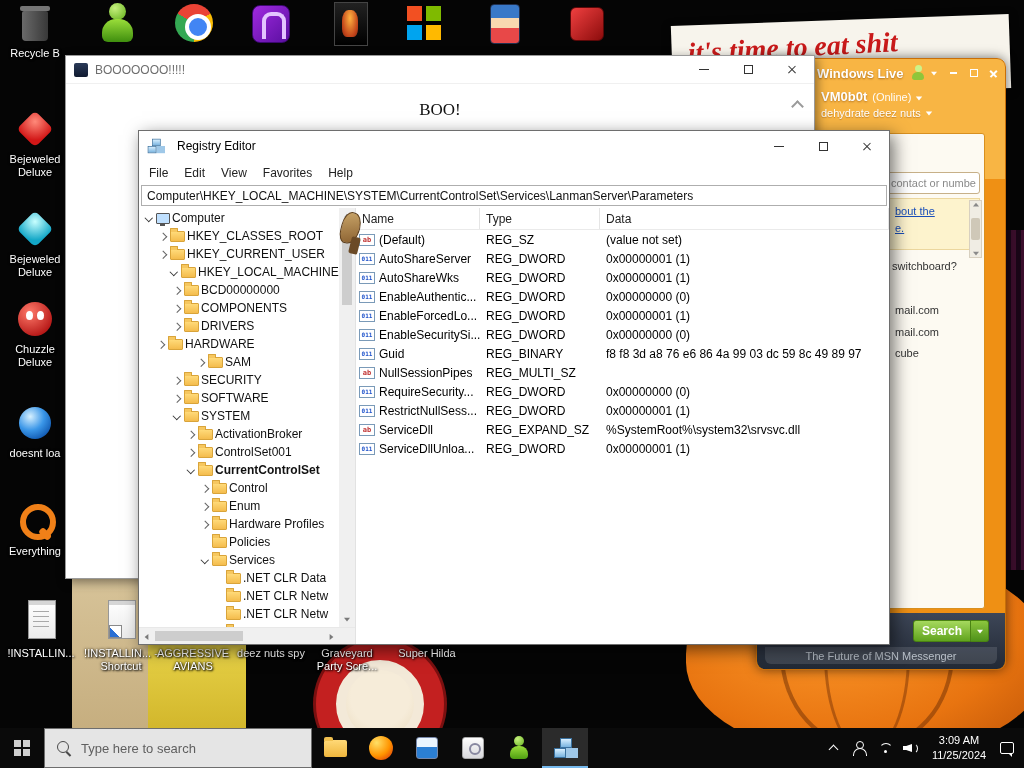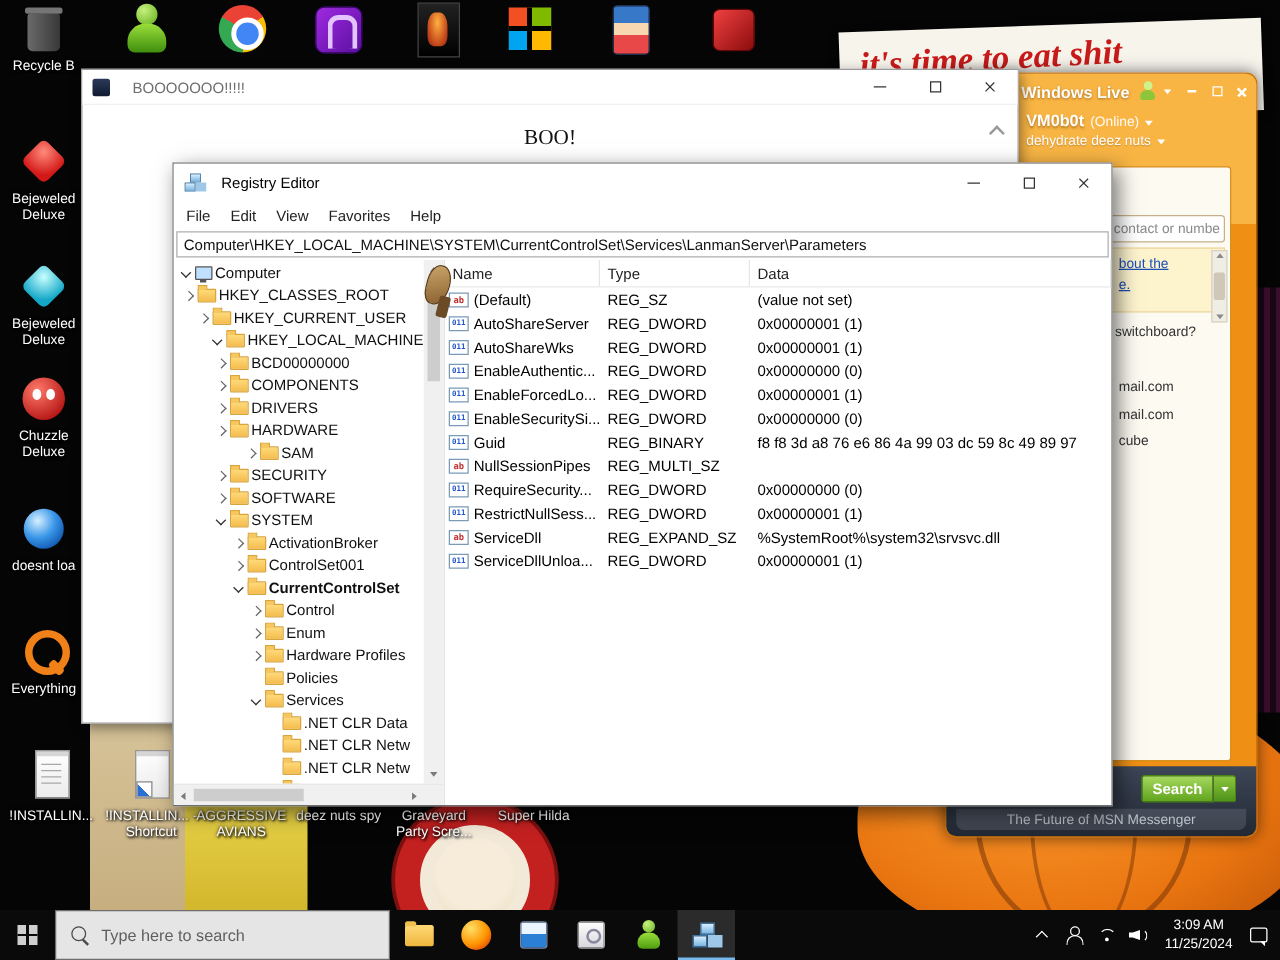--- a/index.html
+++ b/index.html
@@ -98,21 +98,21 @@
   .tri-l{border-top:4px solid transparent;border-bottom:4px solid transparent;border-right:5px solid currentColor}
   .tri-r{border-top:4px solid transparent;border-bottom:4px solid transparent;border-left:5px solid currentColor}
   .tiny{transform:scale(.75)}
   .g{color:#7a7a7a}
   .wt{color:#fff;transform:scale(.8);margin-left:4px}
 
   
   .boo{position:absolute;left:65px;top:55px;width:750px;height:524px;background:#fff;border:1px solid #9a9a9a;box-shadow:2px 3px 10px rgba(0,0,0,.45);z-index:3}
   .boo-title{height:28px;display:flex;align-items:center;padding-left:8px;background:#fff;border-bottom:1px solid #f0f0f0}
   .boo-icon{width:14px;height:14px;background:linear-gradient(#2a3a58,#101a30);border-radius:2px;flex:none}
-  .boo-title-text{font-size:12px;color:#6e6e6e;margin-left:18px;white-space:nowrap}
+  .boo-title-text{font-size:12px;color:#6e6e6e;margin-left:7px;white-space:nowrap}
   .boo-content{position:relative;height:calc(100% - 28px)}
   .boo-text{position:absolute;left:0;right:0;top:16px;text-align:center;font-family:"Liberation Serif",serif;font-size:17px;font-weight:500;color:#111}
   .boo-chevup{position:absolute;right:12px;top:18px;width:9px;height:9px;border-left:2px solid #9a9a9a;border-top:2px solid #9a9a9a;transform:rotate(45deg)}
 
   
   .msn{position:absolute;left:756px;top:58px;width:250px;height:612px;border-radius:9px;background:linear-gradient(#f8b544 0 120px,#ef9014 120px);border:1px solid #c86f08;box-shadow:0 0 12px rgba(0,0,0,.55);z-index:2}
   .msn-title{height:26px;display:flex;align-items:center;padding:2px 8px 0 60px;color:#fff}
   .msn-title-text{font-size:13px;font-weight:bold;text-shadow:0 1px 2px rgba(120,60,0,.6);white-space:nowrap}
   .msn-buddy-sm{position:relative;width:16px;height:16px;margin-left:6px;flex:none}
   .msn-buddy-sm::before{content:"";position:absolute;left:5px;top:0;width:7px;height:7px;border-radius:50%;background:#cdf38a}
@@ -429,21 +429,21 @@
       <div class="re-address">Computer\HKEY_LOCAL_MACHINE\SYSTEM\CurrentControlSet\Services\LanmanServer\Parameters</div>
     </div>
     <div class="re-body">
       <div class="re-tree-pane">
         <div class="re-tree" id="re-tree">
             <div class="tree-row" style="padding-left: 4px;">
               <span class="chev d"></span>
               <span class="comp-icon"></span>
               <span class="tree-label">Computer</span>
             </div>
-            <div class="tree-row" style="padding-left: 6px;">
+            <div class="tree-row" style="padding-left: 18px;">
               <span class="chev r"></span>
               <span class="folder-icon"></span>
               <span class="tree-label">HKEY_CLASSES_ROOT</span>
             </div>
             <div class="tree-row" style="padding-left: 18px;">
               <span class="chev r"></span>
               <span class="folder-icon"></span>
               <span class="tree-label">HKEY_CURRENT_USER</span>
             </div>
             <div class="tree-row" style="padding-left: 29px;">
@@ -459,21 +459,21 @@
             <div class="tree-row" style="padding-left: 32px;">
               <span class="chev r"></span>
               <span class="folder-icon"></span>
               <span class="tree-label">COMPONENTS</span>
             </div>
             <div class="tree-row" style="padding-left: 32px;">
               <span class="chev r"></span>
               <span class="folder-icon"></span>
               <span class="tree-label">DRIVERS</span>
             </div>
-            <div class="tree-row" style="padding-left: 32px;">
+            <div class="tree-row" style="padding-left: 16px;">
               <span class="chev r"></span>
               <span class="folder-icon"></span>
               <span class="tree-label">HARDWARE</span>
             </div>
             <div class="tree-row" style="padding-left: 32px; margin-left: 24px;">
               <span class="chev r"></span>
               <span class="folder-icon"></span>
               <span class="tree-label">SAM</span>
             </div>
             <div class="tree-row" style="padding-left: 32px;">

